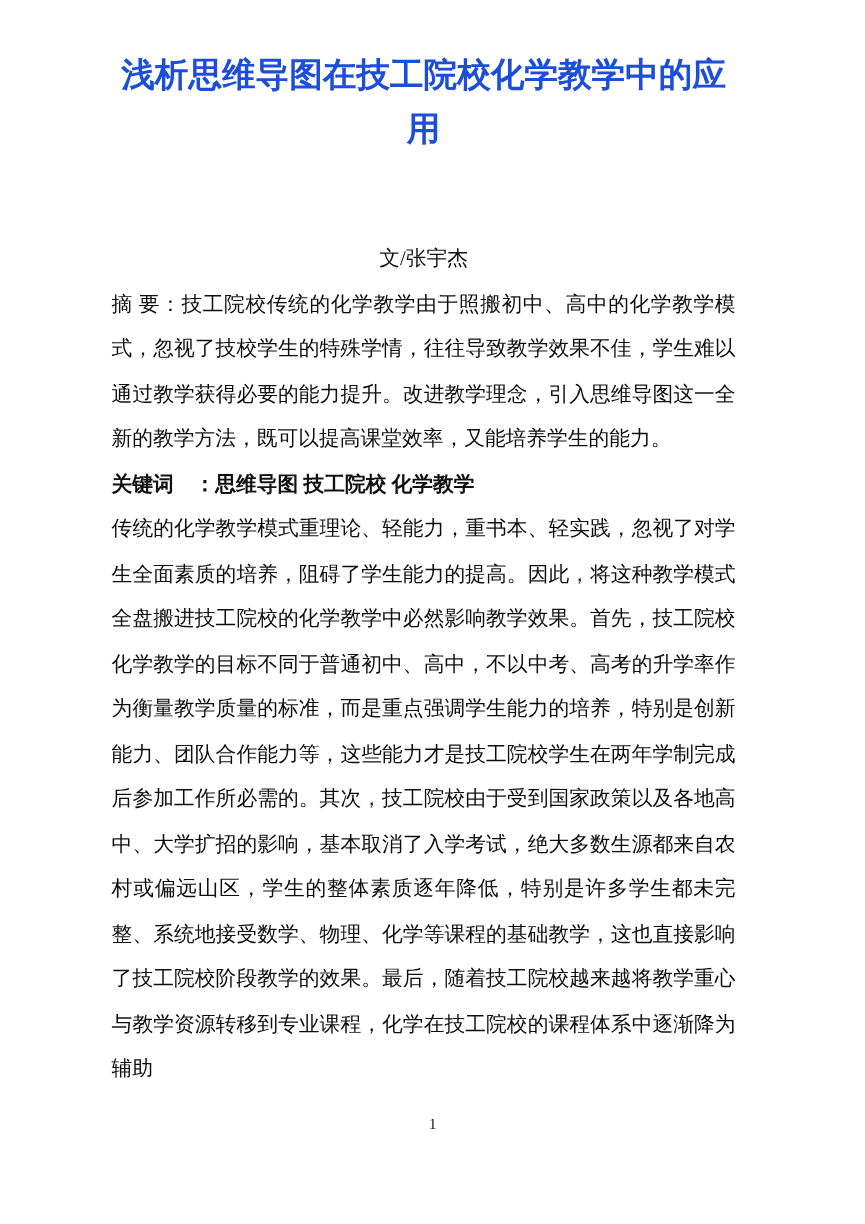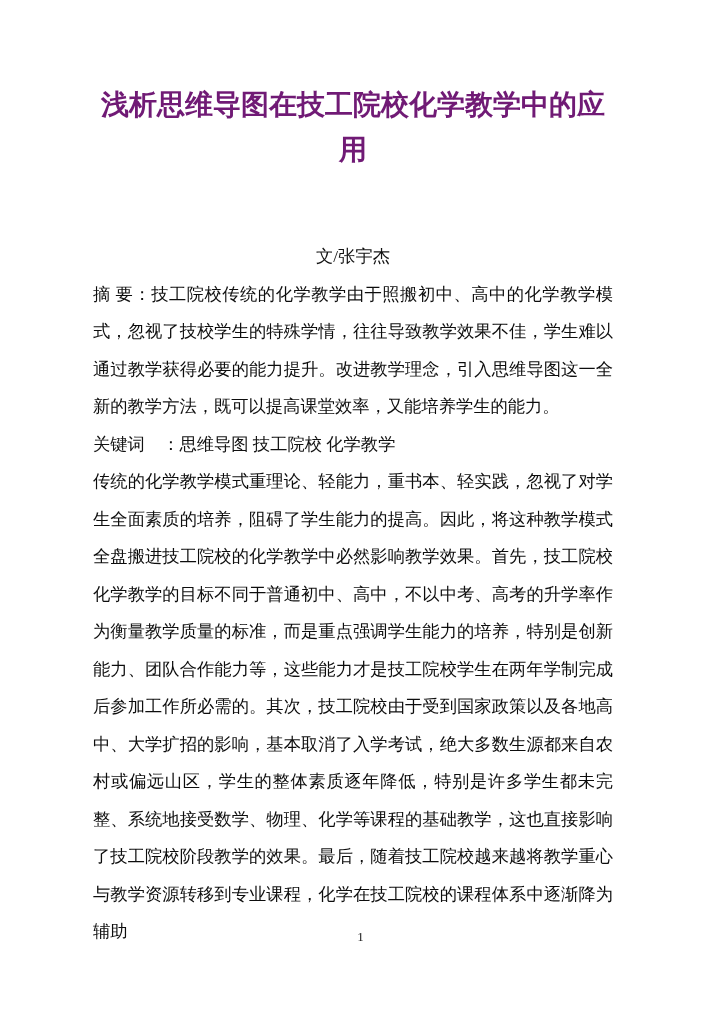--- a/index.html
+++ b/index.html
@@ -17,27 +17,27 @@
     color: #111111;
   }
   .content {
     position: absolute;
     left: 93px;
     top: 0;
     width: 520px;
   }
   .doc-title {
     margin: 0;
-    padding-top: 82px;
+    padding-top: 41px;
     font-size: 28px;
     line-height: 45px;
     font-weight: 700;
     text-align: center;
     letter-spacing: 0px;
-    color: #701a75;
+    color: #1d4ed8;
   }
   .byline {
     margin: 66px 0 0 0;
     font-size: 17.3px;
     line-height: 37.5px;
     text-align: center;
   }
   .para {
     margin: 0;
     font-size: 17.3px;
@@ -47,20 +47,21 @@
     word-break: break-all;
     color: #0d0d0d;
   }
   .keywords {
     margin: 0;
     font-size: 17.3px;
     line-height: 37.5px;
     text-align: left;
     white-space: nowrap;
     overflow: hidden;
+    font-weight: bold;
   }
   .page-number {
     position: absolute;
     left: 0;
     right: 0;
     top: 928px;
     text-align: center;
     font-size: 13px;
     line-height: 18px;
     color: #1a1a1a;

